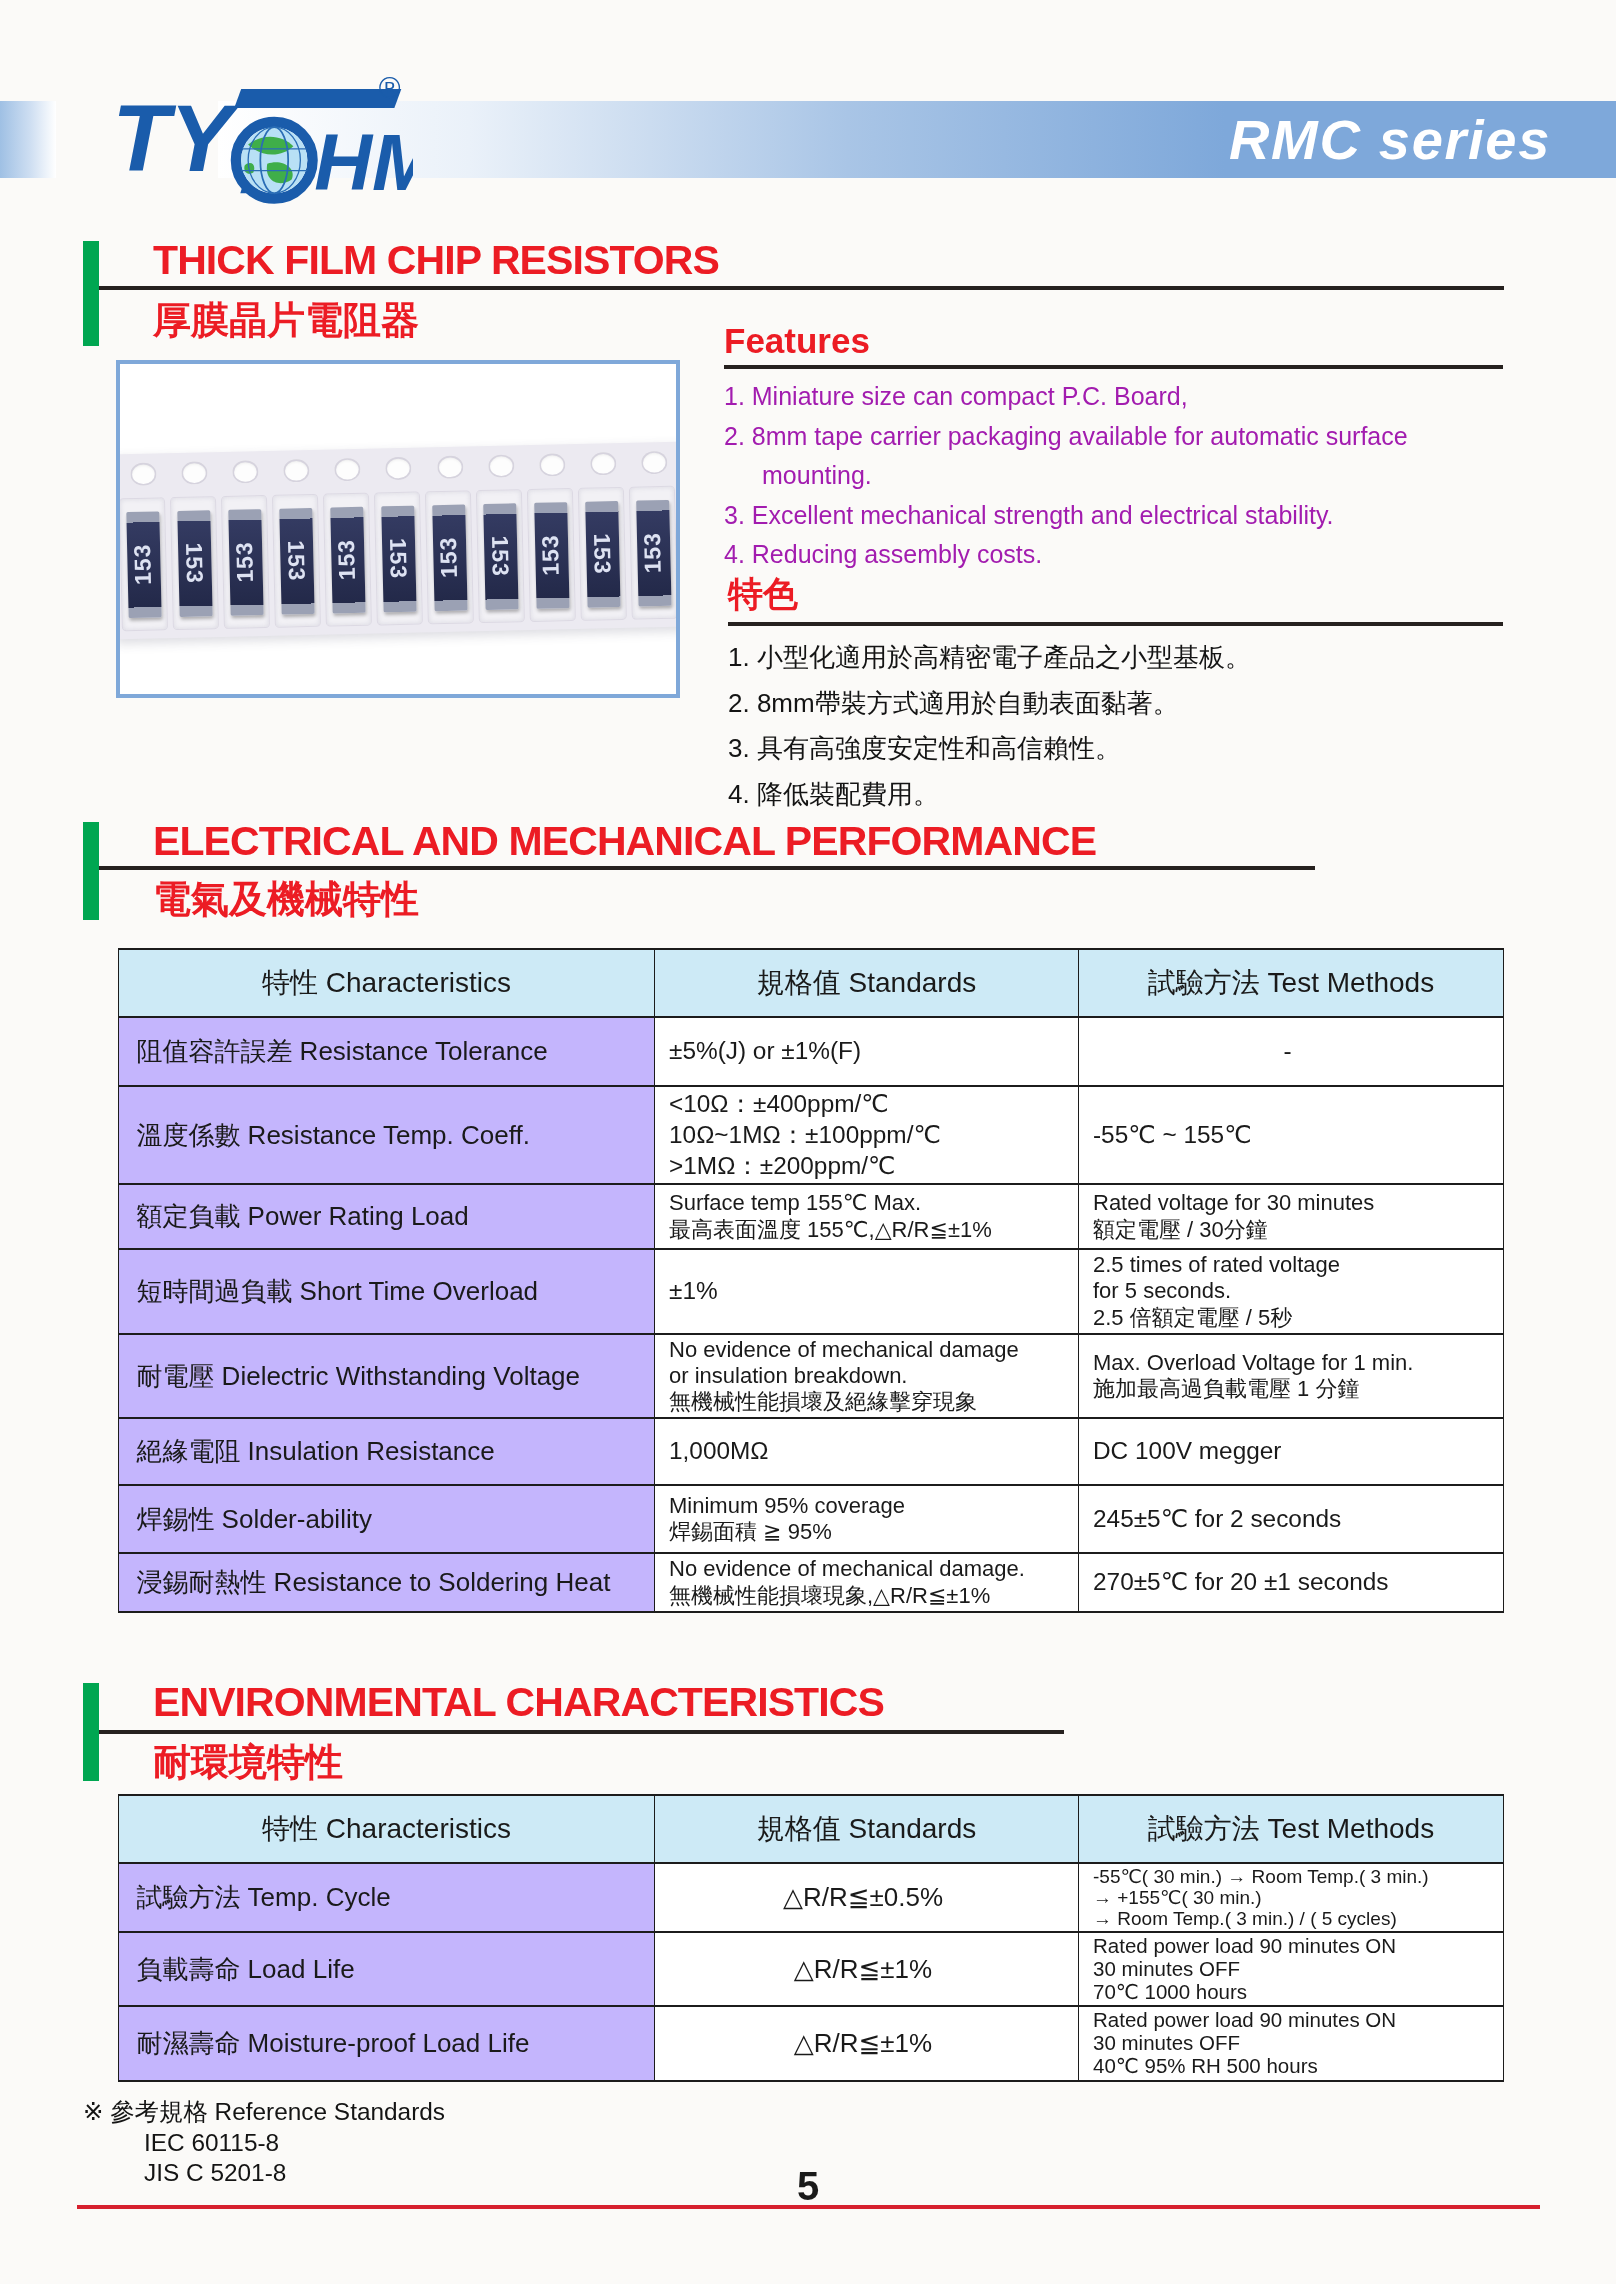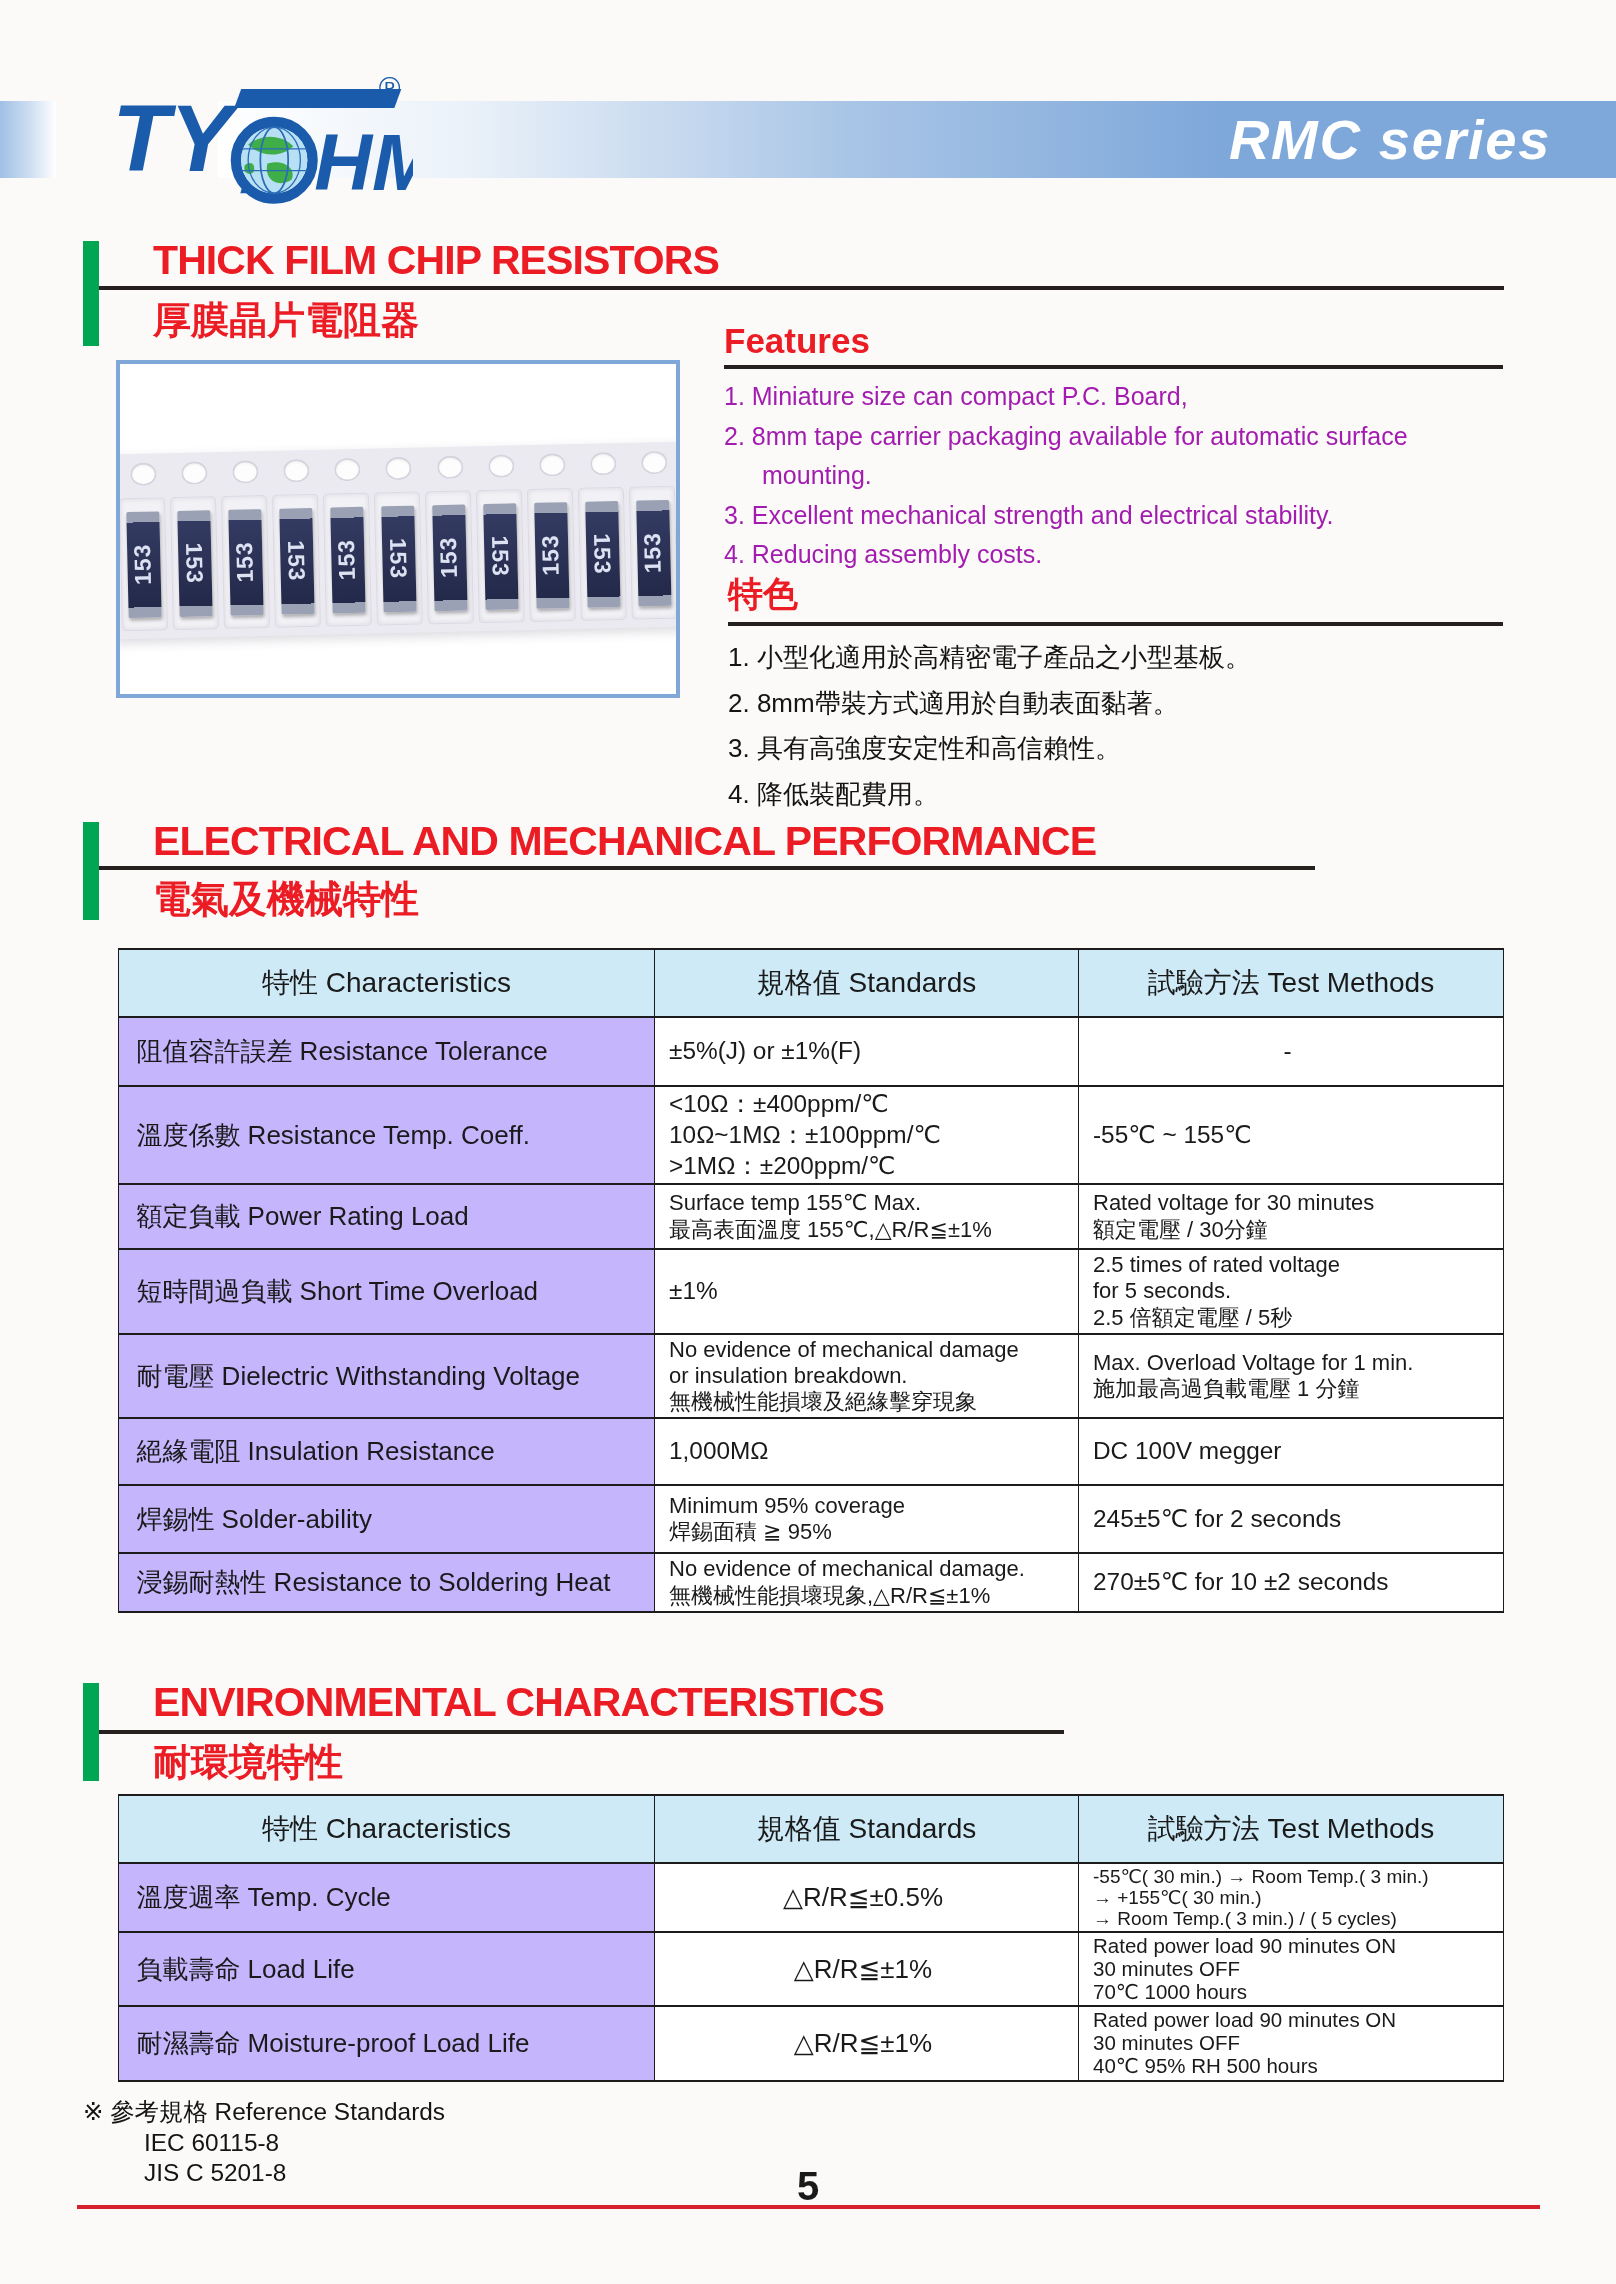--- a/index.html
+++ b/index.html
@@ -255,21 +255,21 @@
     <tr style="height:68px">
       <td class="c1">焊錫性 Solder-ability</td>
       <td class="pre sm">Minimum 95% coverage
 焊錫面積 ≧ 95%</td>
       <td>245±5℃ for 2 seconds</td>
     </tr>
     <tr style="height:57px">
       <td class="c1">浸錫耐熱性 Resistance to Soldering Heat</td>
       <td class="pre sm">No evidence of mechanical damage.
 無機械性能損壞現象,△R/R≦±1%</td>
-      <td>270±5℃ for 10 ±2 seconds</td>
+      <td>270±5℃ for 20 ±1 seconds</td>
     </tr>
   </tbody>
     </table>
 
   <div class="gbar" style="left:83px;top:1683px;height:98px;"></div>
   <div class="sec-title" style="left:153px;top:1679px;">ENVIRONMENTAL CHARACTERISTICS</div>
   <div class="blk-rule" style="left:99px;top:1730px;width:965px;"></div>
   <div class="sec-sub" style="left:153px;top:1737px;">耐環境特性</div>
 
   <table class="spec" style="left:118px;top:1794px;width:1384px;">
@@ -278,21 +278,21 @@
         <col style="width:424px">
         <col style="width:425px">
       </colgroup>
     <tbody>
         <tr style="height:68px">
       <th>特性 Characteristics</th>
       <th>規格值 Standards</th>
       <th>試驗方法 Test Methods</th>
     </tr>
     <tr style="height:69px">
-      <td class="c1">溫度週率 Temp. Cycle</td>
+      <td class="c1">試驗方法 Temp. Cycle</td>
       <td class="tc" style="font-size:26px;">△R/R≦±0.5%</td>
       <td class="pre xs">-55℃( 30 min.) → Room Temp.( 3 min.)
 → +155℃( 30 min.)
 → Room Temp.( 3 min.) / ( 5 cycles)</td>
     </tr>
     <tr style="height:71px">
       <td class="c1">負載壽命 Load Life</td>
       <td class="tc" style="font-size:26px;">△R/R≦±1%</td>
       <td class="pre sm2">Rated power load 90 minutes ON
 30 minutes OFF

